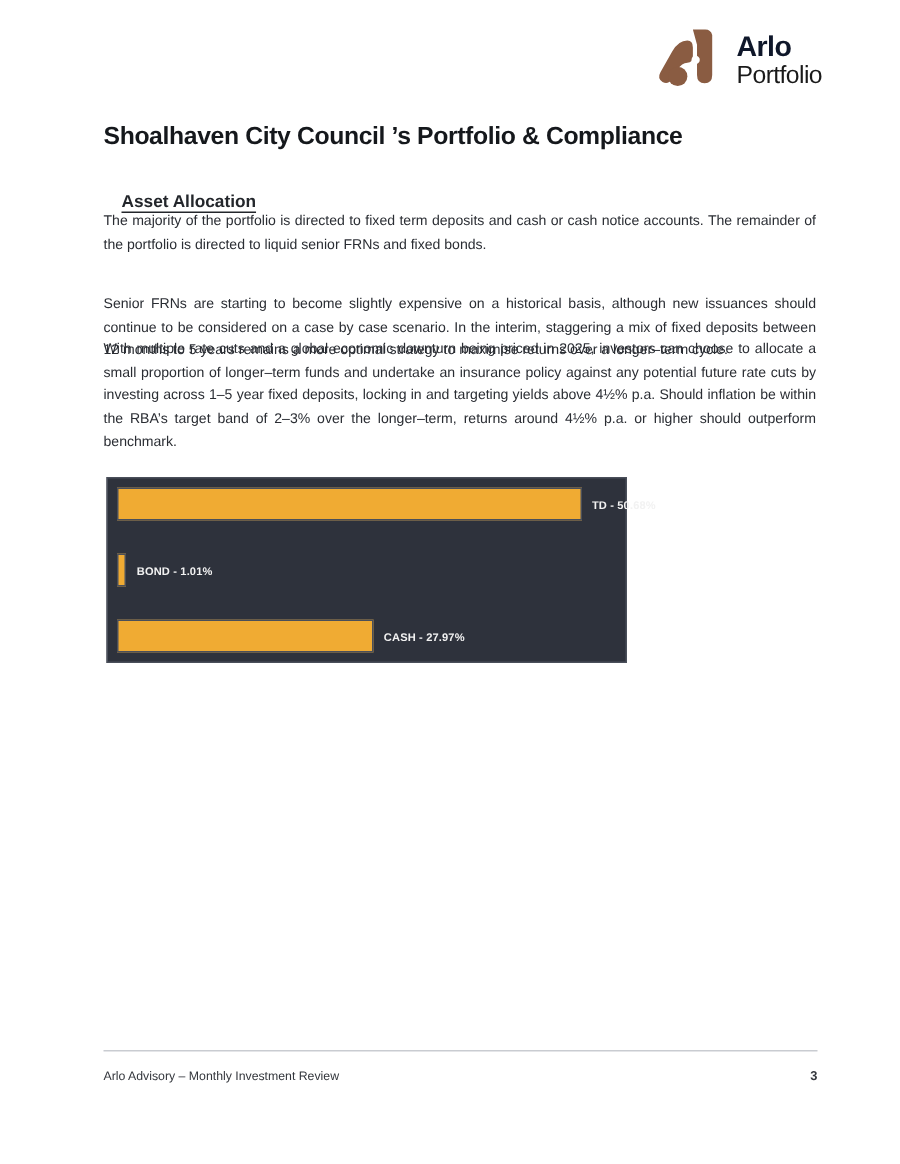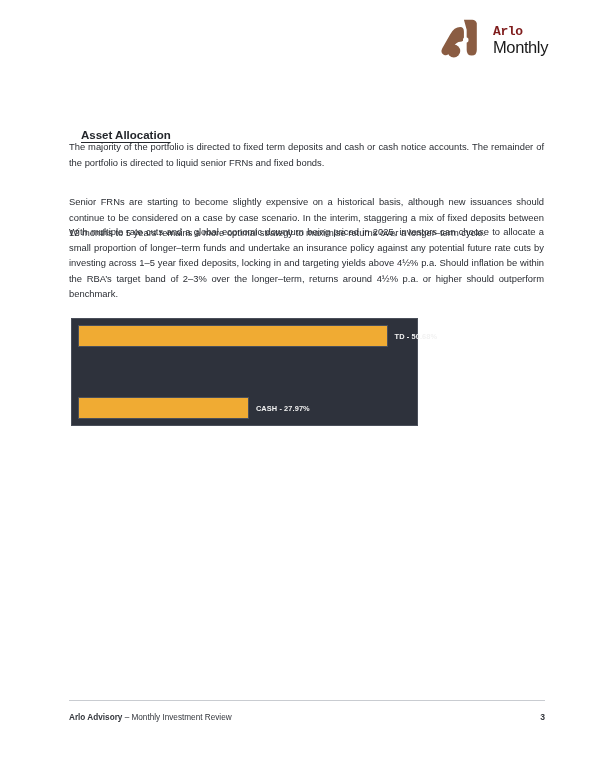--- a/index.html
+++ b/index.html
@@ -36,26 +36,25 @@
     width: 46px;
     height: 46px;
     flex: 0 0 auto;
     display: block;
   }
   .logo-words {
     line-height: 1.0;
     padding-top: 2px;
   }
   .logo-line1 {
-    font-size: 13px;
+    font-size: 19px;
     font-weight: bold;
     letter-spacing: -0.4px;
-    color: #7f1d1d;
+    color: #0f172a;
     display: block;
-    font-family: Liberation Mono, monospace;
   }
   .logo-line2 {
     font-size: 16.5px;
     font-weight: normal;
     letter-spacing: -0.4px;
     color: #1a1a1a;
     display: block;
     margin-top: 1px;
   }
 
@@ -98,21 +97,21 @@
   .para-1 { top: 139px; }
   .para-2 { top: 194px; }
   .para-3 { top: 224px; }
 
   
   .chart {
     position: absolute;
     left: 71px;
     top: 318px;
     width: 347px;
-    height: 108px;
+    height: 124px;
     background: #2e323c;
     border: 1px solid #4a4f5a;
     box-sizing: border-box;
     padding: 6px 5px 6px 6px;
     display: flex;
     flex-direction: column;
     justify-content: space-between;
   }
   .bar-row {
     display: flex;
@@ -149,56 +148,61 @@
     left: 69px;
     top: 712px;
     width: 476px;
     display: flex;
     align-items: baseline;
     justify-content: space-between;
     font-size: 8.2px;
     color: #33363c;
   }
   .footer-left { white-space: nowrap; }
-  .footer-brand { font-weight: bold; }
+  .footer-brand { font-weight: normal; }
   .footer-page { font-weight: bold; font-size: 8.6px; }
 </style>
 </head>
 <body>
 
 <div class="page">
 
   <div class="logo-block">
     <svg class="logo-mark" viewBox="0 0 100 100">
       <path d="M52 8 L70 8 Q78 8 80 16 L80 74 Q80 86 69 86 Q58 86 58 74 L58 30 Z" fill="#8a5c42"></path>
       <path d="M44 24 Q52 24 52 34 L52 46 Q52 56 44 56 Q36 56 30 66 L22 80 Q16 88 8 84 Q0 79 5 70 L22 40 Q31 24 44 24 Z" fill="#8a5c42"></path>
       <circle cx="30" cy="76" r="14" fill="#8a5c42"></circle>
       <circle cx="56" cy="52" r="6" fill="#ffffff"></circle>
     </svg>
     <div class="logo-words">
       <span class="logo-line1">Arlo</span>
-      <span class="logo-line2">Monthly</span>
+      <span class="logo-line2">Portfolio</span>
     </div>
   </div>
 
+  <h1 class="doc-title">Shoalhaven City Council ’s Portfolio &amp; Compliance</h1>
 
   <h2 class="section-heading">Asset Allocation</h2>
 
   <p class="body-text para-1">The majority of the portfolio is directed to fixed term deposits and cash or cash notice accounts. The remainder of the portfolio is directed to liquid senior FRNs and fixed bonds.</p>
   <p class="body-text para-2">Senior FRNs are starting to become slightly expensive on a historical basis, although new issuances should continue to be considered on a case by case scenario. In the interim, staggering a mix of fixed deposits between 12 months to 5 years remains a more optimal strategy to maximise returns over a longer–term cycle.</p>
   <p class="body-text para-3">With multiple rate cuts and a global economic downturn being priced in 2025, investors can choose to allocate a small proportion of longer–term funds and undertake an insurance policy against any potential future rate cuts by investing across 1–5 year fixed deposits, locking in and targeting yields above 4½% p.a. Should inflation be within the RBA’s target band of 2–3% over the longer–term, returns around 4½% p.a. or higher should outperform benchmark.</p>
 
   <div class="chart" style="background: rgb(46, 50, 60);">
 
     <div class="bar-row">
       <div class="bar" style="width: 309.6px; background: rgb(240, 171, 51);"></div>
       <span class="bar-label" style="color: rgb(242, 242, 242);">TD - 50.68%</span>
     </div>
 
 
+    <div class="bar-row">
+      <div class="bar" style="width: 6.2px; background: rgb(240, 171, 51);"></div>
+      <span class="bar-label" style="color: rgb(242, 242, 242);">BOND - 1.01%</span>
+    </div>
 
     <div class="bar-row">
       <div class="bar" style="width: 170.9px; background: rgb(240, 171, 51);"></div>
       <span class="bar-label" style="color: rgb(242, 242, 242);">CASH - 27.97%</span>
     </div>
 
   </div>
 
   <div class="footer-rule"></div>
   <div class="footer">

